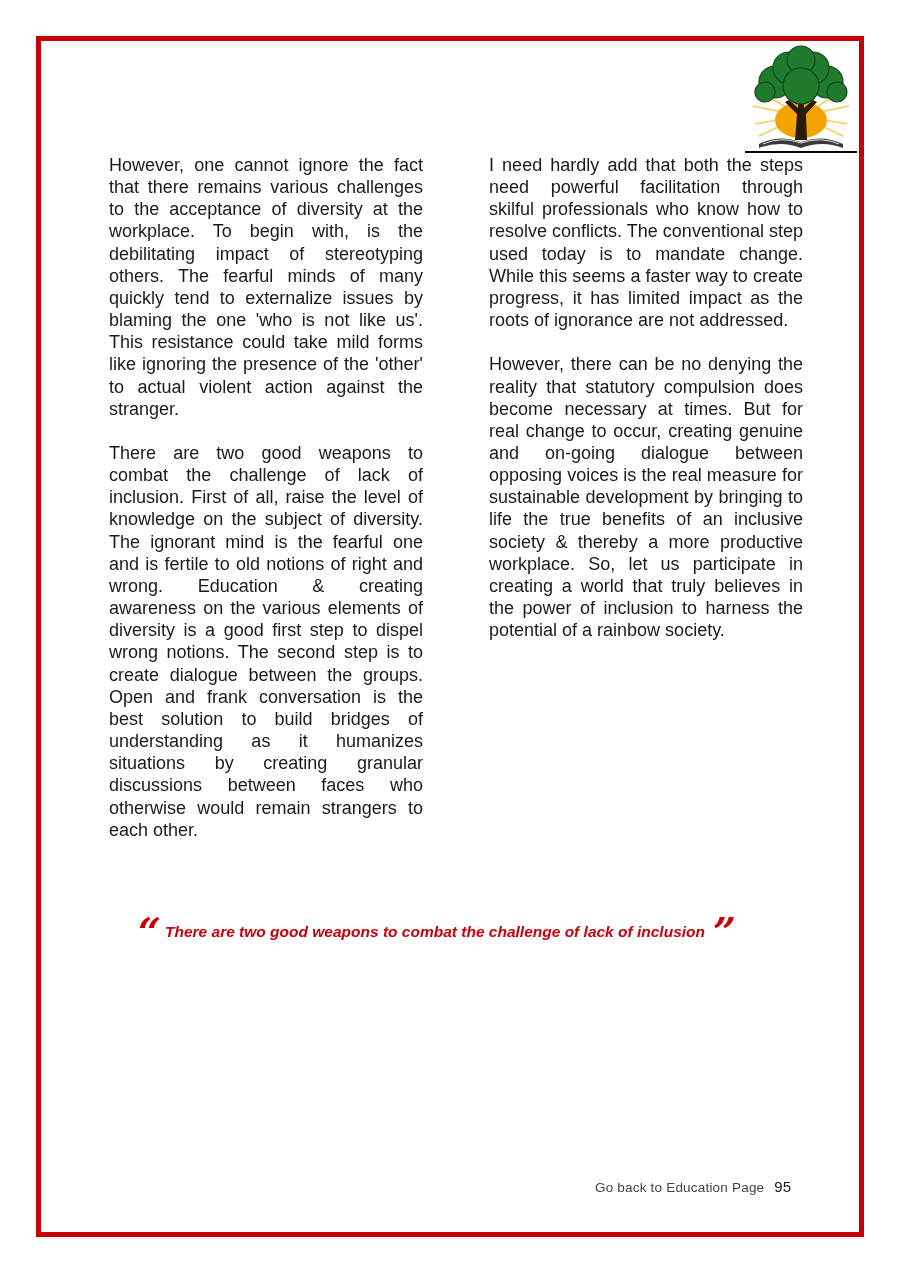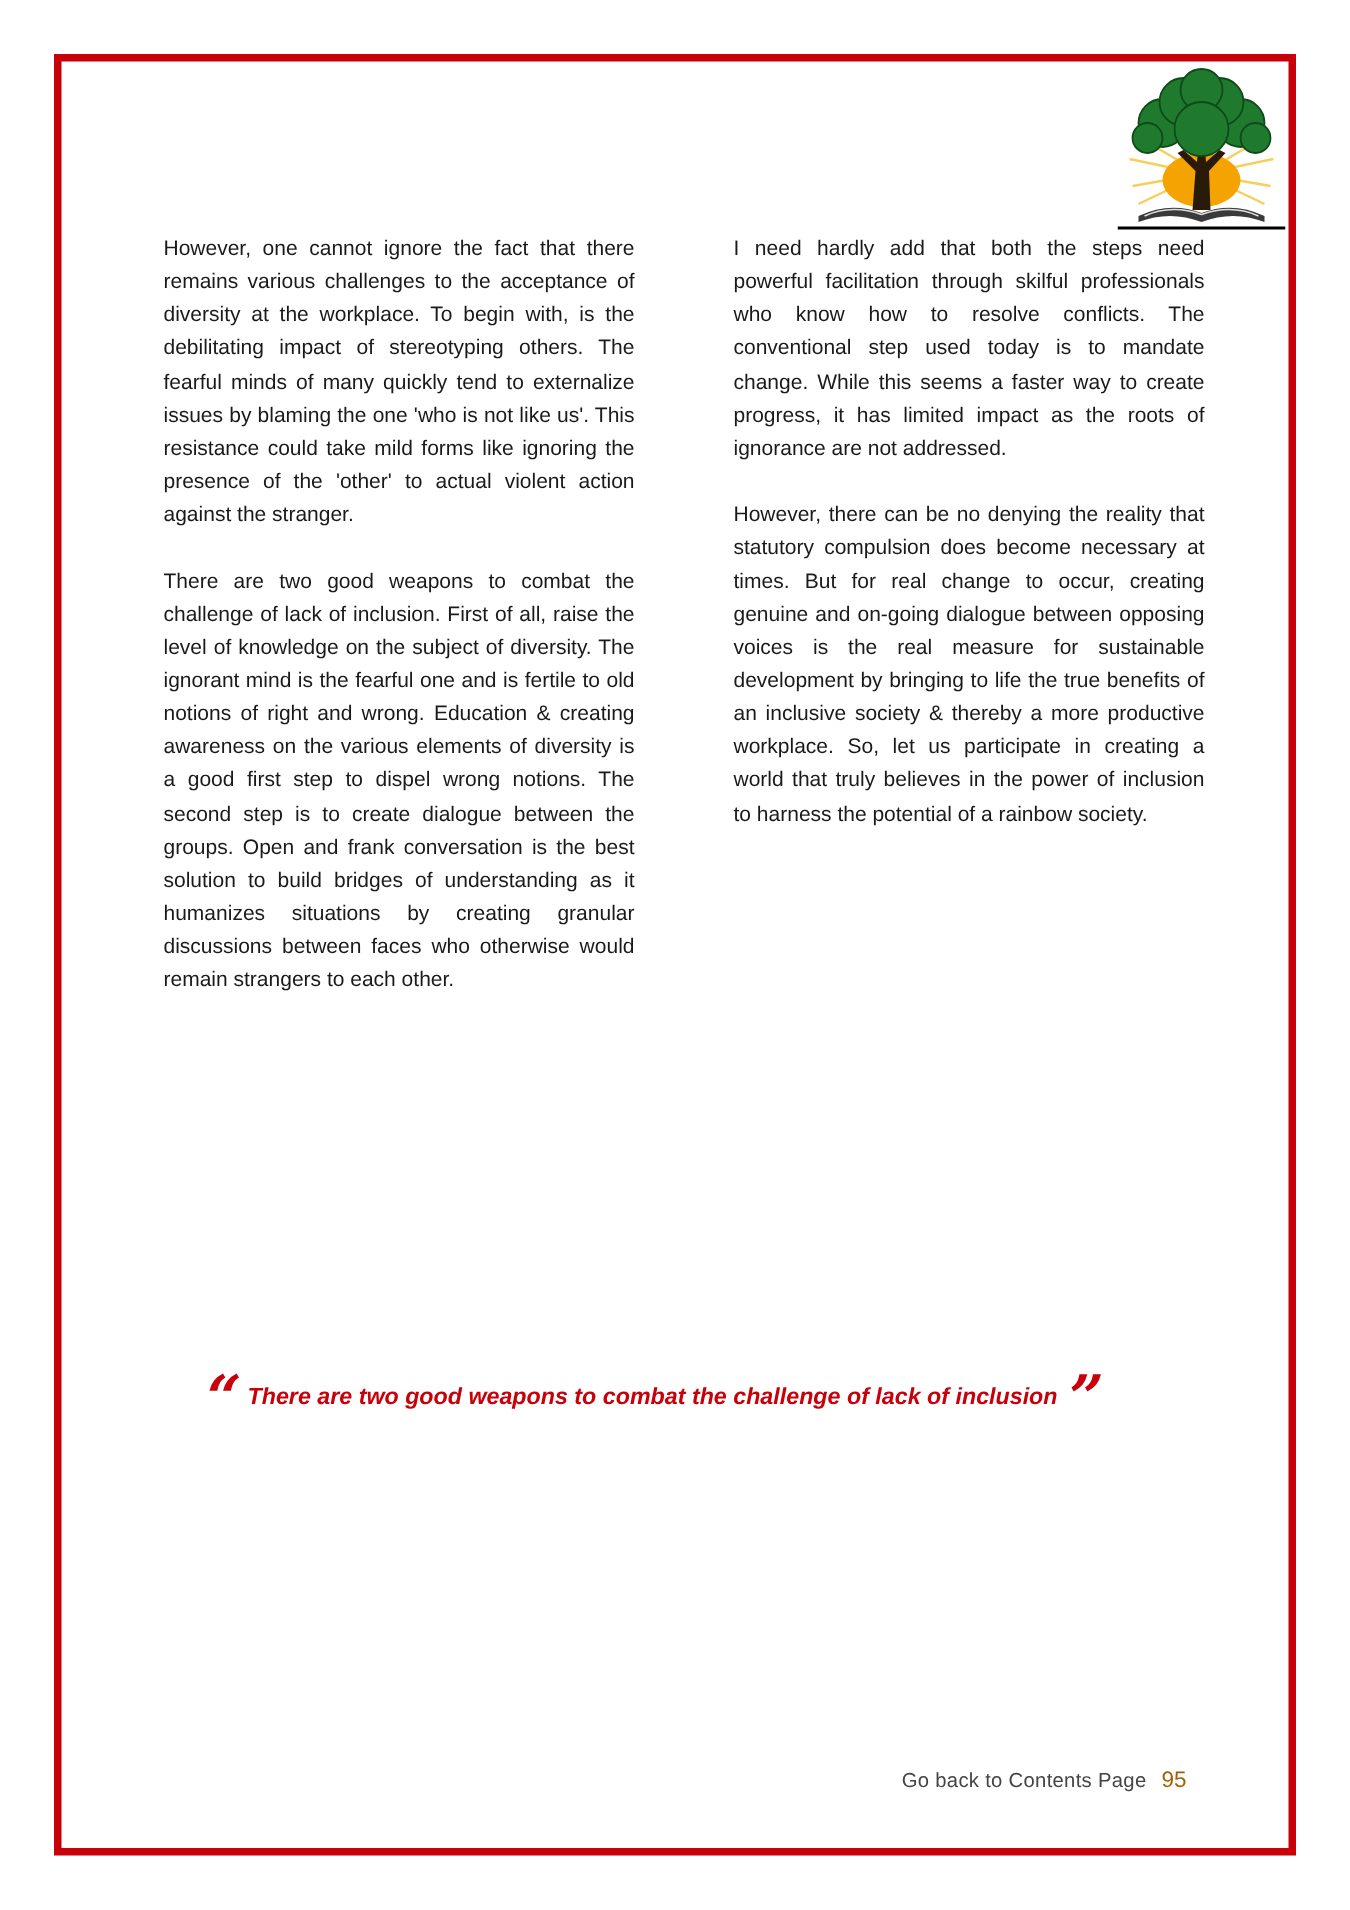--- a/index.html
+++ b/index.html
@@ -1,36 +1,36 @@
 <!DOCTYPE html>
 <html><head>
   <meta charset="utf-8">
   <style>
     html, body { margin: 0; padding: 0; background: #ffffff; }
     body { width: 900px; height: 1273px; position: relative; overflow: hidden;
            font-family: "Liberation Sans", "DejaVu Sans", sans-serif; color: #1a1a1a; }
     .frame { position: absolute; left: 36px; top: 36px; width: 818px; height: 1191px;
              border: 5px solid #c8000a; box-sizing: content-box; }
     .logo { position: absolute; left: 745px; top: 44px; width: 112px; height: 110px; }
-    .col { position: absolute; top: 154px; width: 314px; font-size: 14px; line-height: 22.15px;
+    .col { position: absolute; top: 154px; width: 314px; font-size: 18px; line-height: 22.15px;
            text-align: justify; }
     .col p { margin: 0 0 22.15px 0; }
     .col-left { left: 109px; }
     .col-right { left: 489px; }
     .col-right p.gap { margin-top: 22.15px; }
     .pullquote { position: absolute; left: 138px; top: 915px; width: 620px; height: 34px;
                  display: flex; align-items: center; color: #c8000a; }
     .quote-mark { font-family: "DejaVu Serif", serif; font-style: italic; font-weight: bold;
                   font-size: 40px; line-height: 34px; height: 34px; letter-spacing: -4px; }
     .quote-open { margin-right: 8px; }
     .quote-close { margin-left: 8px; }
     .quote-text { font-style: italic; font-weight: bold; font-size: 15.5px; white-space: nowrap; }
     .footer { position: absolute; top: 1178px; right: 109px; display: flex; align-items: baseline; gap: 10px; }
     .footer-link { font-size: 13.5px; color: #444444; text-decoration: none; letter-spacing: 0.2px; }
-    .page-num { font-size: 15px; color: #a16207; }
+    .page-num { font-size: 15px; color: #0f172a; }
   </style>
 </head>
 <body>
 
 <div class="frame"></div>
 
 <div class="logo">
   <svg width="112" height="110" viewBox="0 0 112 110">
 
     <g stroke="#f7c948" stroke-width="1.6" opacity="0.9">
@@ -74,15 +74,15 @@
   <p class="gap">However, there can be no denying the reality that statutory compulsion does become necessary at times. But for real change to occur, creating genuine and on-going dialogue between opposing voices is the real measure for sustainable development by bringing to life the true benefits of an inclusive society &amp; thereby a more productive workplace. So, let us participate in creating a world that truly believes in the power of inclusion to harness the potential of a rainbow society.</p>
 </div>
 
 <div class="pullquote">
   <span class="quote-mark quote-open">“</span>
   <span class="quote-text">There are two good weapons to combat the challenge of lack of inclusion</span>
   <span class="quote-mark quote-close">”</span>
 </div>
 
 <div class="footer">
-  <a class="footer-link" href="#">Go back to Contents Page</a>
+  <a class="footer-link" href="#">Go back to Education Page</a>
   <span class="page-num">95</span>
 </div>
 
 </body></html>

